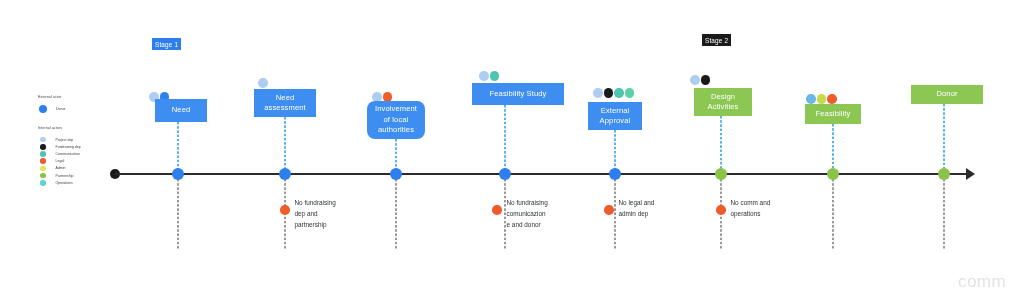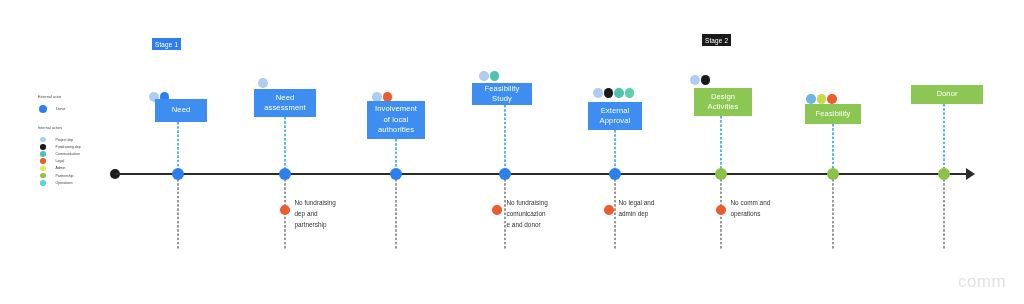--- a/index.html
+++ b/index.html
@@ -255,33 +255,33 @@
 assessment</div>
       <div class="milestone" style="left: 396px;">
         <div class="dash up" style="top: 139px; height: 34.5px;"></div>
         <div class="dash down" style="top: 178.5px; height: 70px;"></div>
         <div class="node blue"></div>
       </div>
       <div class="dots" style="left: 372px; top: 92px; position: absolute;">
         <span class="dot" style="background: rgb(174, 205, 240);"></span>
         <span class="dot" style="background: rgb(239, 91, 43);"></span>
       </div>
-      <div class="card blue" style="left: 367px; top: 101px; width: 58px; height: 38px; white-space: pre-line;">Involvement
+      <div class="card blue" style="left: 367px; top: 101px; width: 58px; height: 38px; white-space: pre-line; border-radius: 8px;">Involvement
 of local
 authorities</div>
       <div class="milestone" style="left: 505px;">
         <div class="dash up" style="top: 105px; height: 68.5px;"></div>
         <div class="dash down" style="top: 178.5px; height: 70px;"></div>
         <div class="node blue"></div>
       </div>
       <div class="dots" style="left: 479px; top: 71px; position: absolute;">
         <span class="dot" style="background: rgb(174, 205, 240);"></span>
         <span class="dot" style="background: rgb(78, 196, 176);"></span>
       </div>
-      <div class="card blue" style="left: 472px; top: 83px; width: 60px; height: 22px; white-space: pre-line;">Feasibility Study</div>
+      <div class="card blue" style="left: 472px; top: 83px; width: 92px; height: 22px; white-space: pre-line;">Feasibility Study</div>
       <div class="milestone" style="left: 615px;">
         <div class="dash up" style="top: 130px; height: 43.5px;"></div>
         <div class="dash down" style="top: 178.5px; height: 70px;"></div>
         <div class="node blue"></div>
       </div>
       <div class="dots" style="left: 593px; top: 88px; position: absolute;">
         <span class="dot" style="background: rgb(174, 205, 240);"></span>
         <span class="dot" style="background: rgb(26, 26, 26);"></span>
         <span class="dot" style="background: rgb(78, 196, 176);"></span>
         <span class="dot" style="background: rgb(91, 209, 168);"></span>

